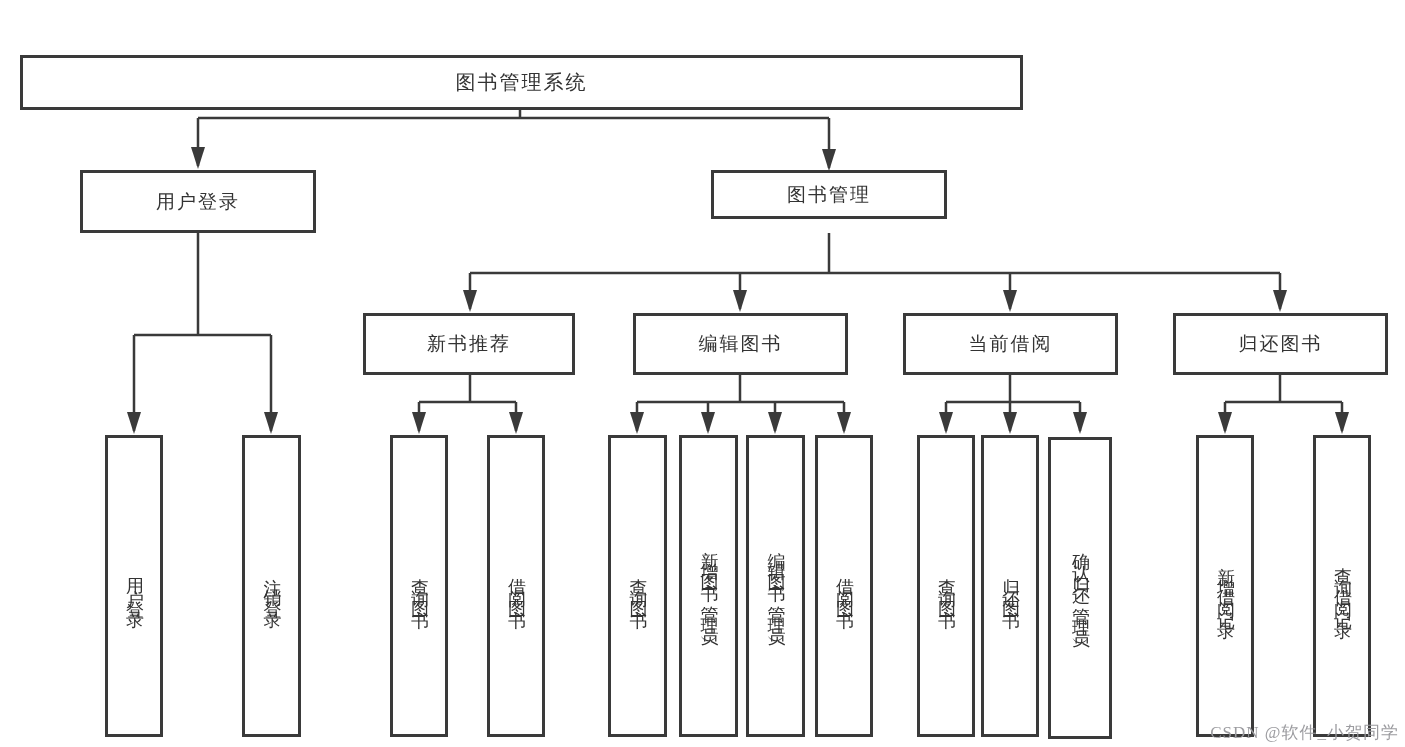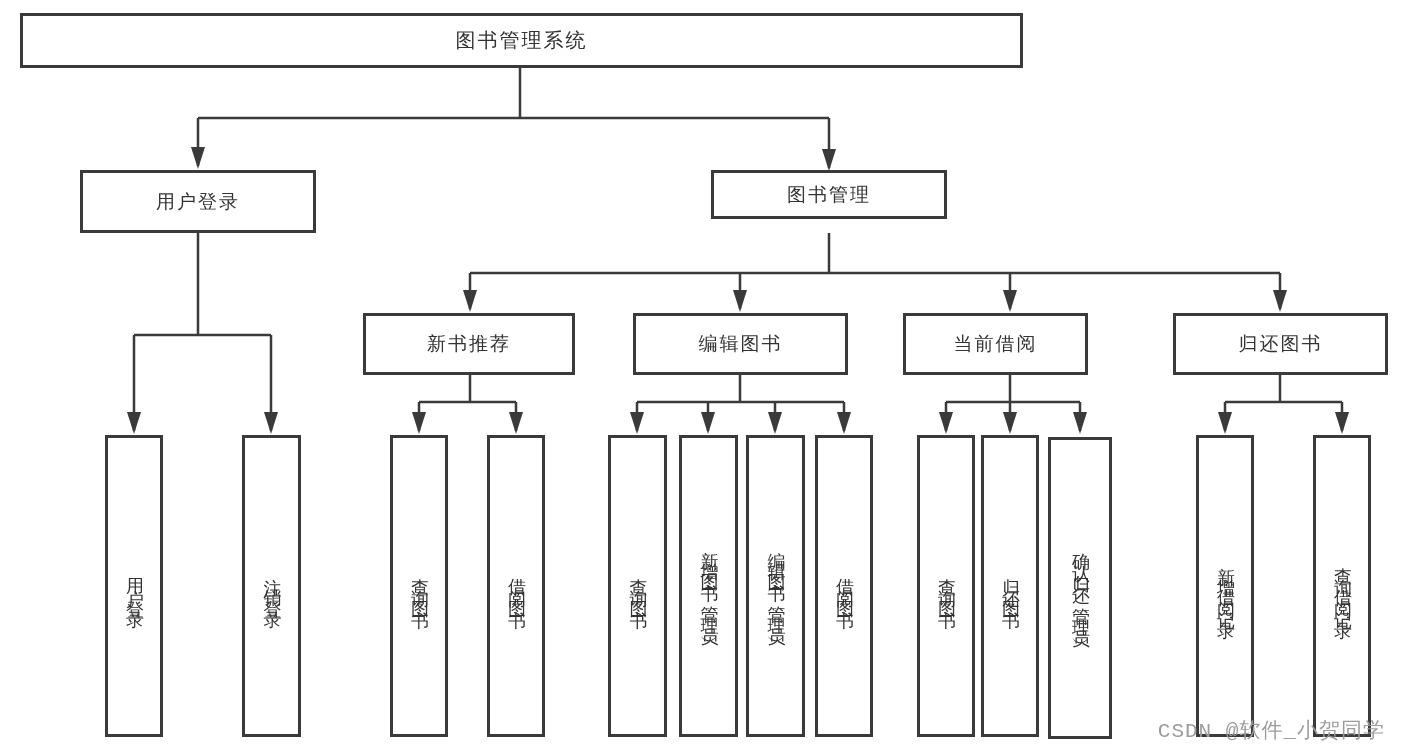--- a/index.html
+++ b/index.html
@@ -9,32 +9,32 @@
     font-family:"Liberation Sans","DejaVu Sans",sans-serif;
     color:var(--text,#333333);
   }
   svg.wires{position:absolute;left:0;top:0;z-index:0;}
   .box{
     position:absolute;box-sizing:border-box;background:#ffffff;
     border:3px solid var(--line,#3a3a3a);
     display:flex;align-items:center;justify-content:center;
     z-index:1;
   }
-  .box.root{font-size:20px;letter-spacing:2px;}
+  .box.root{font-size:20px;letter-spacing:2px;margin-top:42px;}
   .box.lvl{font-size:19px;letter-spacing:2px;}
   .box.leaf{z-index:1;}
   .leaf .v{
     writing-mode:vertical-rl;text-orientation:mixed;
     font-size:18px;letter-spacing:11px;line-height:1.1;
     display:block;
   }
   .watermark{
-    position:absolute;right:20px;bottom:3px;z-index:6;
-    color:var(--wm,#9c9ca0);font-size:21px;letter-spacing:1px;
-    font-family:Liberation Mono, monospace;
+    position:absolute;right:6px;bottom:3px;z-index:6;
+    color:var(--wm,#9c9ca0);font-size:17px;letter-spacing:1px;
+    font-family:Liberation Serif, serif;
   }
 </style>
 </head>
 <body style="--bg: #ffffff; --line: #3a3a3a; --text: #333333; --wm: #9c9ca0;">
 
 <svg class="wires" width="1405" height="747" viewBox="0 0 1405 747">
   <g stroke="#3a3a3a" stroke-width="2.5" fill="none">
 
     <path d="M520,68 L520,118 M198,118 L829,118 M198,118 L198,166 M829,118 L829,168"></path>
 
@@ -86,21 +86,21 @@
 <div class="box lvl" style="left:711px;top:170px;width:236px;height:49px">
   <span>图书管理</span>
 </div>
 
 <div class="box lvl" style="left:363px;top:313px;width:212px;height:62px">
   <span>新书推荐</span>
 </div>
 <div class="box lvl" style="left:633px;top:313px;width:215px;height:62px">
   <span>编辑图书</span>
 </div>
-<div class="box lvl" style="left:903px;top:313px;width:185px;height:62px">
+<div class="box lvl" style="left:903px;top:313px;width:215px;height:62px">
   <span>当前借阅</span>
 </div>
 <div class="box lvl" style="left:1173px;top:313px;width:215px;height:62px">
   <span>归还图书</span>
 </div>
 
 <div class="box leaf" style="left:105px;top:435px;width:58px;height:302px">
   <span class="v">用户登录</span>
 </div>
 <div class="box leaf" style="left:242px;top:435px;width:59px;height:302px">

